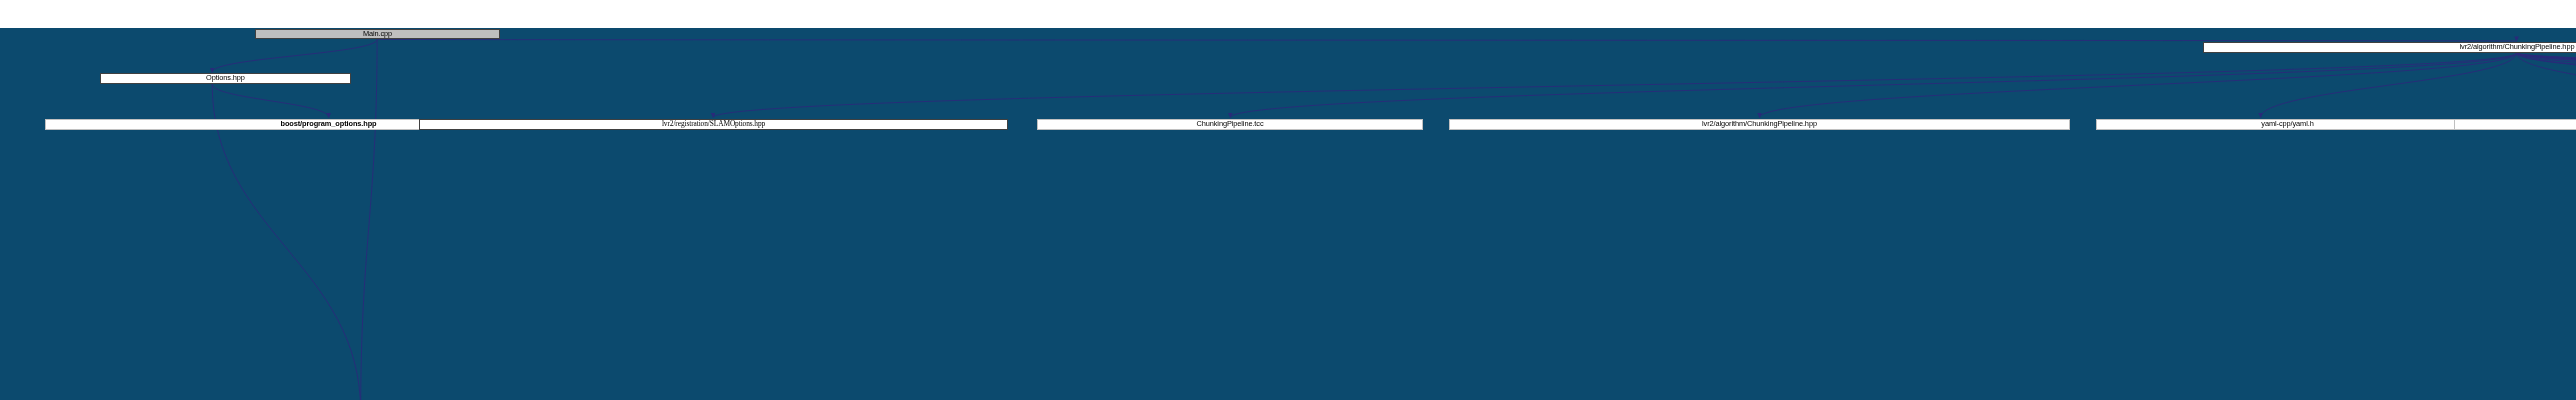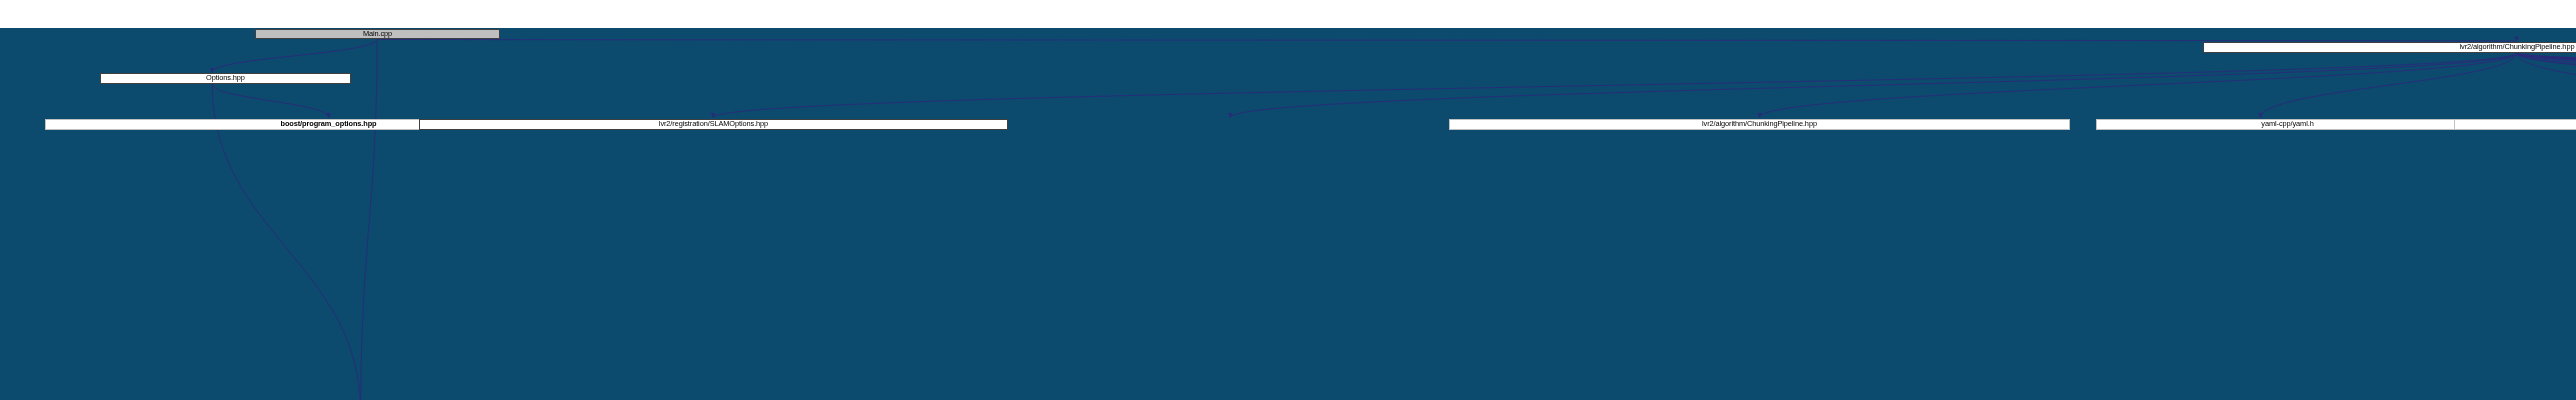--- a/index.html
+++ b/index.html
@@ -109,19 +109,20 @@
         <path d="M17424,450 C17424,479.25 17688,485.75 17688,515" marker-end="url(#ah)"></path>
         <path d="M17688,536 C17688,563 18083.5,569 18083.5,596" marker-end="url(#ah)"></path>
         <path d="M7976,617 C7976,644.45 9549.5,650.55 9549.5,678" marker-end="url(#ah)"></path>
         <path d="M9370.5,617 C9370.5,644.45 9549.5,650.55 9549.5,678" marker-end="url(#ah)"></path>
       </g>
   </svg>
 <div class="node root" style="left: 255px; top: 0.6px; width: 245px; height: 10.7px; font-size: 7.4px;">Main.cpp</div>
     <div class="node bold" style="left: 100px; top: 45px; width: 251px; height: 10.7px; font-size: 7.4px;">Options.hpp</div>
     <div class="node" style="left: 45px; top: 91px; width: 567px; height: 10.7px; font-size: 7.4px; font-weight: bold;">boost/program_options.hpp</div>
     <div class="node bold" style="left: 2203px; top: 14px; width: 628px; height: 10.7px; font-size: 7.4px;">lvr2/algorithm/ChunkingPipeline.hpp</div>
-    <div class="node bold" style="left: 419px; top: 91px; width: 589px; height: 10.7px; font-size: 7.4px;">lvr2/registration/SLAMOptions.hpp</div>
+    <div class="node bold" style="left: 419px; top: 91px; width: 589px; height: 10.7px; font-size: 7.4px; font-family: Liberation Serif, serif;">lvr2/registration/SLAMOptions.hpp</div>
+    <div class="node" style="left: 1037px; top: 91px; width: 386px; height: 10.7px; font-size: 7.4px;">ChunkingPipeline.tcc</div>
     <div class="node" style="left: 1449px; top: 91px; width: 621px; height: 10.7px; font-size: 7.4px;">lvr2/algorithm/ChunkingPipeline.hpp</div>
     <div class="node" style="left: 2096px; top: 91px; width: 383px; height: 10.7px; font-size: 7.4px;">yaml-cpp/yaml.h</div>
     <div class="node" style="left: 2454px; top: 91px; width: 647px; height: 10.7px; font-size: 7.4px;">lvr2/algorithm/NormalAlgorithms.hpp</div>
     <div class="node" style="left: 274px; top: 385px; width: 146px; height: 10.7px; font-size: 10px;">string</div>
   </div>
 
 
 </body></html>

